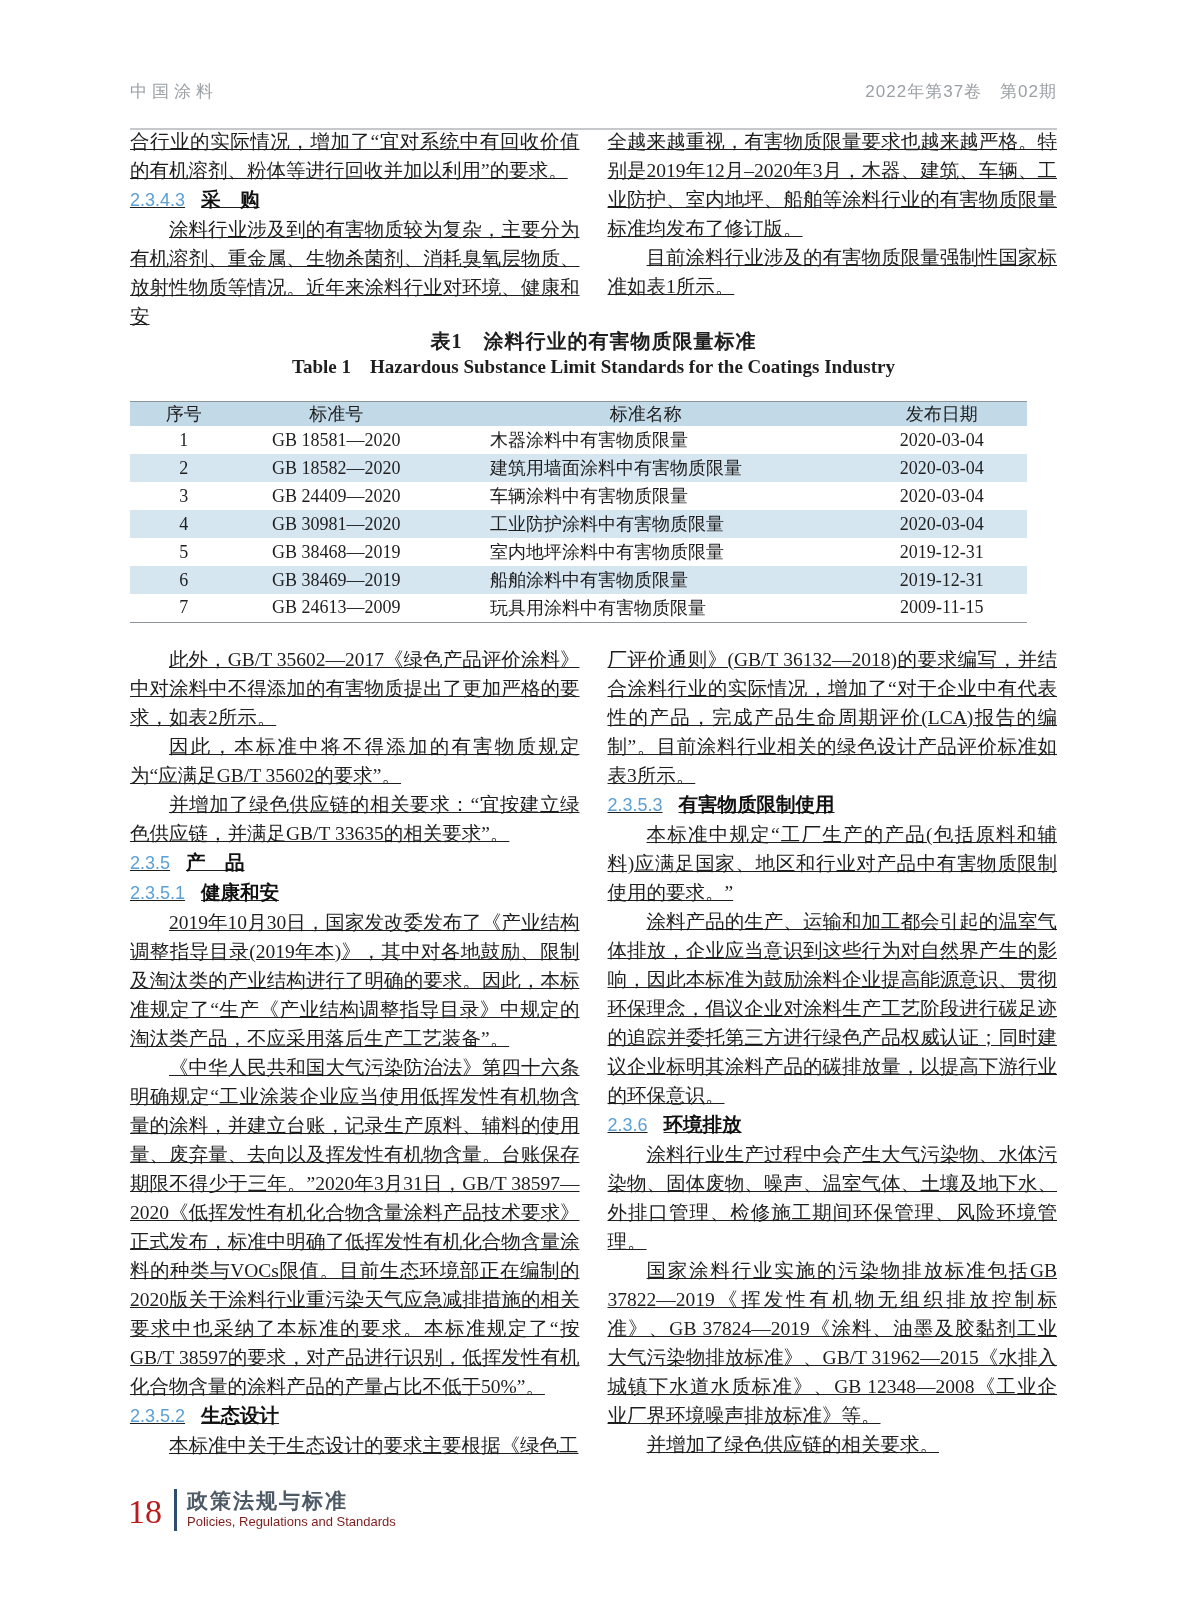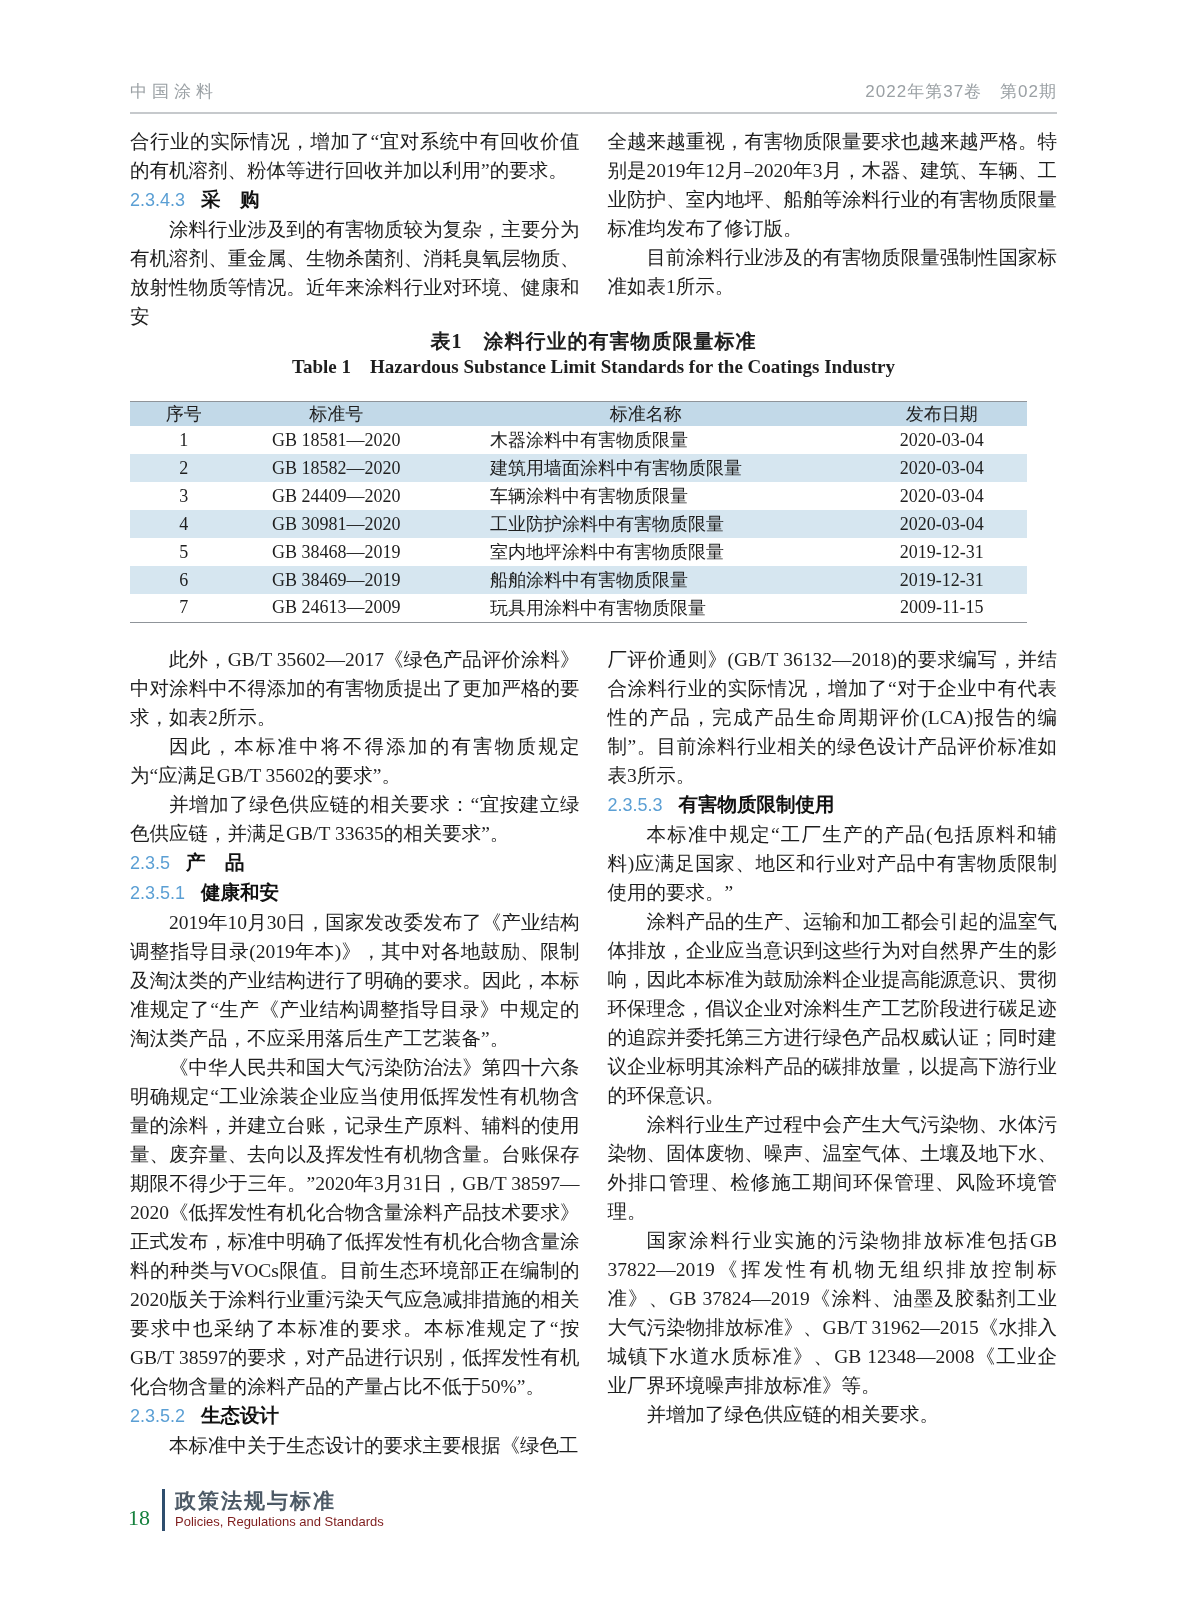--- a/index.html
+++ b/index.html
@@ -18,31 +18,31 @@
     background:#ffffff;
     font-family:"Liberation Serif","DejaVu Serif",serif;
     color:var(--ink);
     overflow:hidden;
   }
   
   .run-head{
     position:absolute;left:130px;right:130px;top:80px;
     display:flex;justify-content:space-between;align-items:flex-end;
     border-bottom:2px solid #c6c9cc;
-    padding-bottom:9px;
+    padding-bottom:25px;
     color:var(--hdr-gray);
     font-family:"Liberation Sans","DejaVu Sans",sans-serif;
     font-size:17px;
   }
   .journal{letter-spacing:5px;}
   .issue{letter-spacing:1px;}
   
   .two-col{
     position:absolute;left:130px;right:130px;
-    display:flex;gap:28px;
+    display:flex;gap:28px;text-decoration:underline;
   }
   .two-col.top{top:127px;}
   .two-col.bottom{top:645px;}
   .col{flex:1 1 0;min-width:0;}
   .para{
     font-size:19.5px;line-height:29px;
     text-align:justify;
     color:var(--ink);
   }
   .para.indent{text-indent:2em;}
@@ -93,21 +93,21 @@
   table.limits .c4{width:19%;}
   table.limits td.c3{text-align:left;padding-left:55px;}
   
   .page-footer{
     position:absolute;left:128px;top:1489px;
     display:flex;align-items:center;
     font-family:"Liberation Sans","DejaVu Sans",sans-serif;
   }
   .page-num{
     font-family:"Liberation Serif","DejaVu Serif",serif;
-    font-size:22px;color:#15803d;
+    font-size:34px;color:#b91c1c;
     margin-right:12px;
     align-self:flex-end;
   }
   .footer-bar{
     width:3px;height:42px;background:var(--footer-blue);
     margin-right:10px;
   }
   .footer-cn{
     font-size:21px;font-weight:bold;color:#4d5a66;
     letter-spacing:2px;line-height:24px;
@@ -207,20 +207,21 @@
         <p class="para indent">2019年10月30日，国家发改委发布了《产业结构调整指导目录(2019年本)》，其中对各地鼓励、限制及淘汰类的产业结构进行了明确的要求。因此，本标准规定了“生产《产业结构调整指导目录》中规定的淘汰类产品，不应采用落后生产工艺装备”。</p>
         <p class="para indent">《中华人民共和国大气污染防治法》第四十六条明确规定“工业涂装企业应当使用低挥发性有机物含量的涂料，并建立台账，记录生产原料、辅料的使用量、废弃量、去向以及挥发性有机物含量。台账保存期限不得少于三年。”2020年3月31日，GB/T 38597—2020《低挥发性有机化合物含量涂料产品技术要求》正式发布，标准中明确了低挥发性有机化合物含量涂料的种类与VOCs限值。目前生态环境部正在编制的2020版关于涂料行业重污染天气应急减排措施的相关要求中也采纳了本标准的要求。本标准规定了“按GB/T 38597的要求，对产品进行识别，低挥发性有机化合物含量的涂料产品的产量占比不低于50%”。</p>
         <div class="sec-heading"><span class="sec-num">2.3.5.2</span><span class="sec-title">生态设计</span></div>
         <p class="para indent">本标准中关于生态设计的要求主要根据《绿色工</p>
       </div>
     <div class="col">
         <p class="para">厂评价通则》(GB/T 36132—2018)的要求编写，并结合涂料行业的实际情况，增加了“对于企业中有代表性的产品，完成产品生命周期评价(LCA)报告的编制”。目前涂料行业相关的绿色设计产品评价标准如表3所示。</p>
         <div class="sec-heading"><span class="sec-num">2.3.5.3</span><span class="sec-title">有害物质限制使用</span></div>
         <p class="para indent">本标准中规定“工厂生产的产品(包括原料和辅料)应满足国家、地区和行业对产品中有害物质限制使用的要求。”</p>
         <p class="para indent">涂料产品的生产、运输和加工都会引起的温室气体排放，企业应当意识到这些行为对自然界产生的影响，因此本标准为鼓励涂料企业提高能源意识、贯彻环保理念，倡议企业对涂料生产工艺阶段进行碳足迹的追踪并委托第三方进行绿色产品权威认证；同时建议企业标明其涂料产品的碳排放量，以提高下游行业的环保意识。</p>
+        <div class="sec-heading"><span class="sec-num">2.3.6</span><span class="sec-title">环境排放</span></div>
         <p class="para indent">涂料行业生产过程中会产生大气污染物、水体污染物、固体废物、噪声、温室气体、土壤及地下水、外排口管理、检修施工期间环保管理、风险环境管理。</p>
         <p class="para indent">国家涂料行业实施的污染物排放标准包括GB 37822—2019《挥发性有机物无组织排放控制标准》、GB 37824—2019《涂料、油墨及胶黏剂工业大气污染物排放标准》、GB/T 31962—2015《水排入城镇下水道水质标准》、GB 12348—2008《工业企业厂界环境噪声排放标准》等。</p>
         <p class="para indent">并增加了绿色供应链的相关要求。</p>
       </div>
   </div>
 
   <div class="page-footer">
     <span class="page-num">18</span>
     <div class="footer-bar"></div>
     <div>

